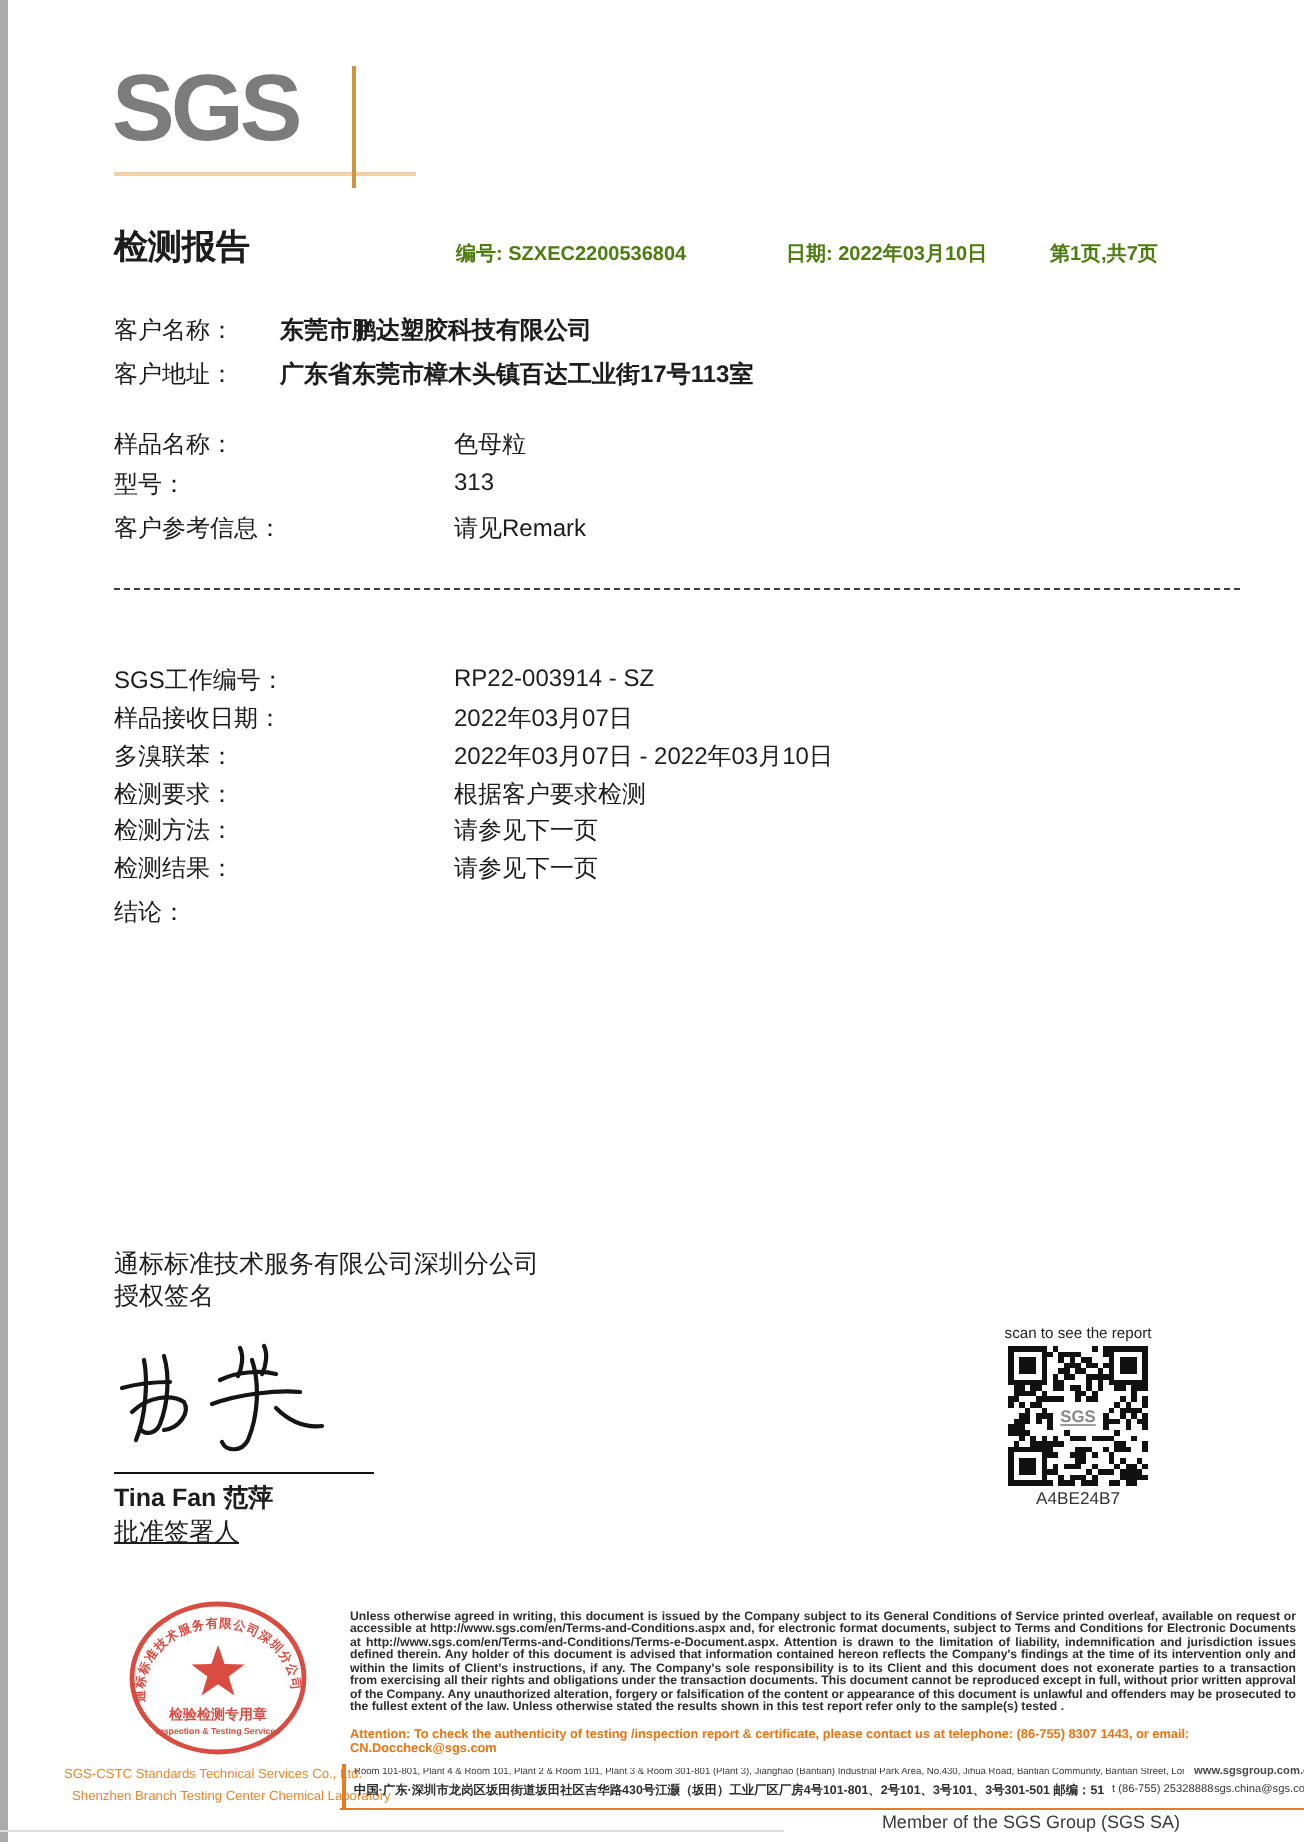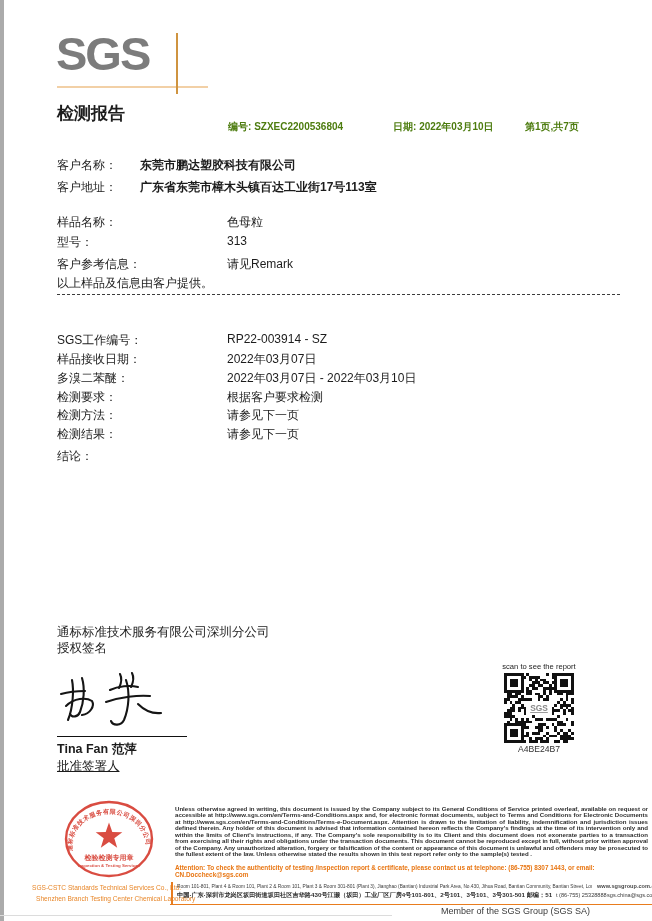--- a/index.html
+++ b/index.html
@@ -6,21 +6,21 @@
   .page{position:relative;width:652px;height:921px;background:#ffffff;overflow:hidden;
         font-family:"Liberation Sans","DejaVu Sans",sans-serif;color:#1c1c1c;}
   .abs{position:absolute;}
   
   .left-edge{left:0;top:0;width:4px;height:921px;background:#ababab;}
   
   .logo-text{left:56px;top:30px;font-size:47px;font-weight:800;color:#7c7c7c;letter-spacing:-2px;line-height:1;}
   .logo-hline{left:57px;top:86px;width:151px;height:2px;background:#f2d0a6;}
   .logo-vline{left:176px;top:33px;width:2px;height:61px;background:#cf9440;}
   
-  .doc-title{left:57px;top:102px;font-size:17px;font-weight:700;}
+  .doc-title{left:57px;top:112px;font-size:17px;font-weight:700;}
   .hmeta{top:120px;font-size:10px;font-weight:600;color:#4d7c0f;}
   .m-no{left:228px;} .m-date{left:393px;} .m-pages{left:525px;}
   
   .row{left:57px;font-size:12px;white-space:nowrap;}
   .row .val{position:absolute;white-space:nowrap;}
   .v-client{left:83px;font-weight:bold;} .v-wide{left:170px;}
   .note{left:57px;top:275px;font-size:12px;}
   .dash{left:57px;top:294px;width:563px;border-top:1.5px dashed #3c3c3c;height:0;}
   
   .concl-label{left:57px;top:448px;font-size:12px;font-family:Liberation Serif, serif;}
@@ -85,34 +85,33 @@
     <span class="val v-wide">色母粒</span>
   </div>
   <div class="abs row" style="top:234px">
     <span class="lbl">型号：</span>
     <span class="val v-wide">313</span>
   </div>
   <div class="abs row" style="top:256px">
     <span class="lbl">客户参考信息：</span>
     <span class="val v-wide">请见Remark</span>
   </div>
-  <div class="abs note">以上样品及信息由客户提供。</div>
 
   <div class="abs dash"></div>
 
   <div class="abs row" style="top:332px">
     <span class="lbl">SGS工作编号：</span>
     <span class="val v-wide">RP22-003914 - SZ</span>
   </div>
   <div class="abs row" style="top:351px">
     <span class="lbl">样品接收日期：</span>
     <span class="val v-wide">2022年03月07日</span>
   </div>
   <div class="abs row" style="top:370px">
-    <span class="lbl">多溴二苯醚：</span>
+    <span class="lbl">多溴联苯：</span>
     <span class="val v-wide">2022年03月07日 - 2022年03月10日</span>
   </div>
   <div class="abs row" style="top:389px">
     <span class="lbl">检测要求：</span>
     <span class="val v-wide">根据客户要求检测</span>
   </div>
   <div class="abs row" style="top:407px">
     <span class="lbl">检测方法：</span>
     <span class="val v-wide">请参见下一页</span>
   </div>

